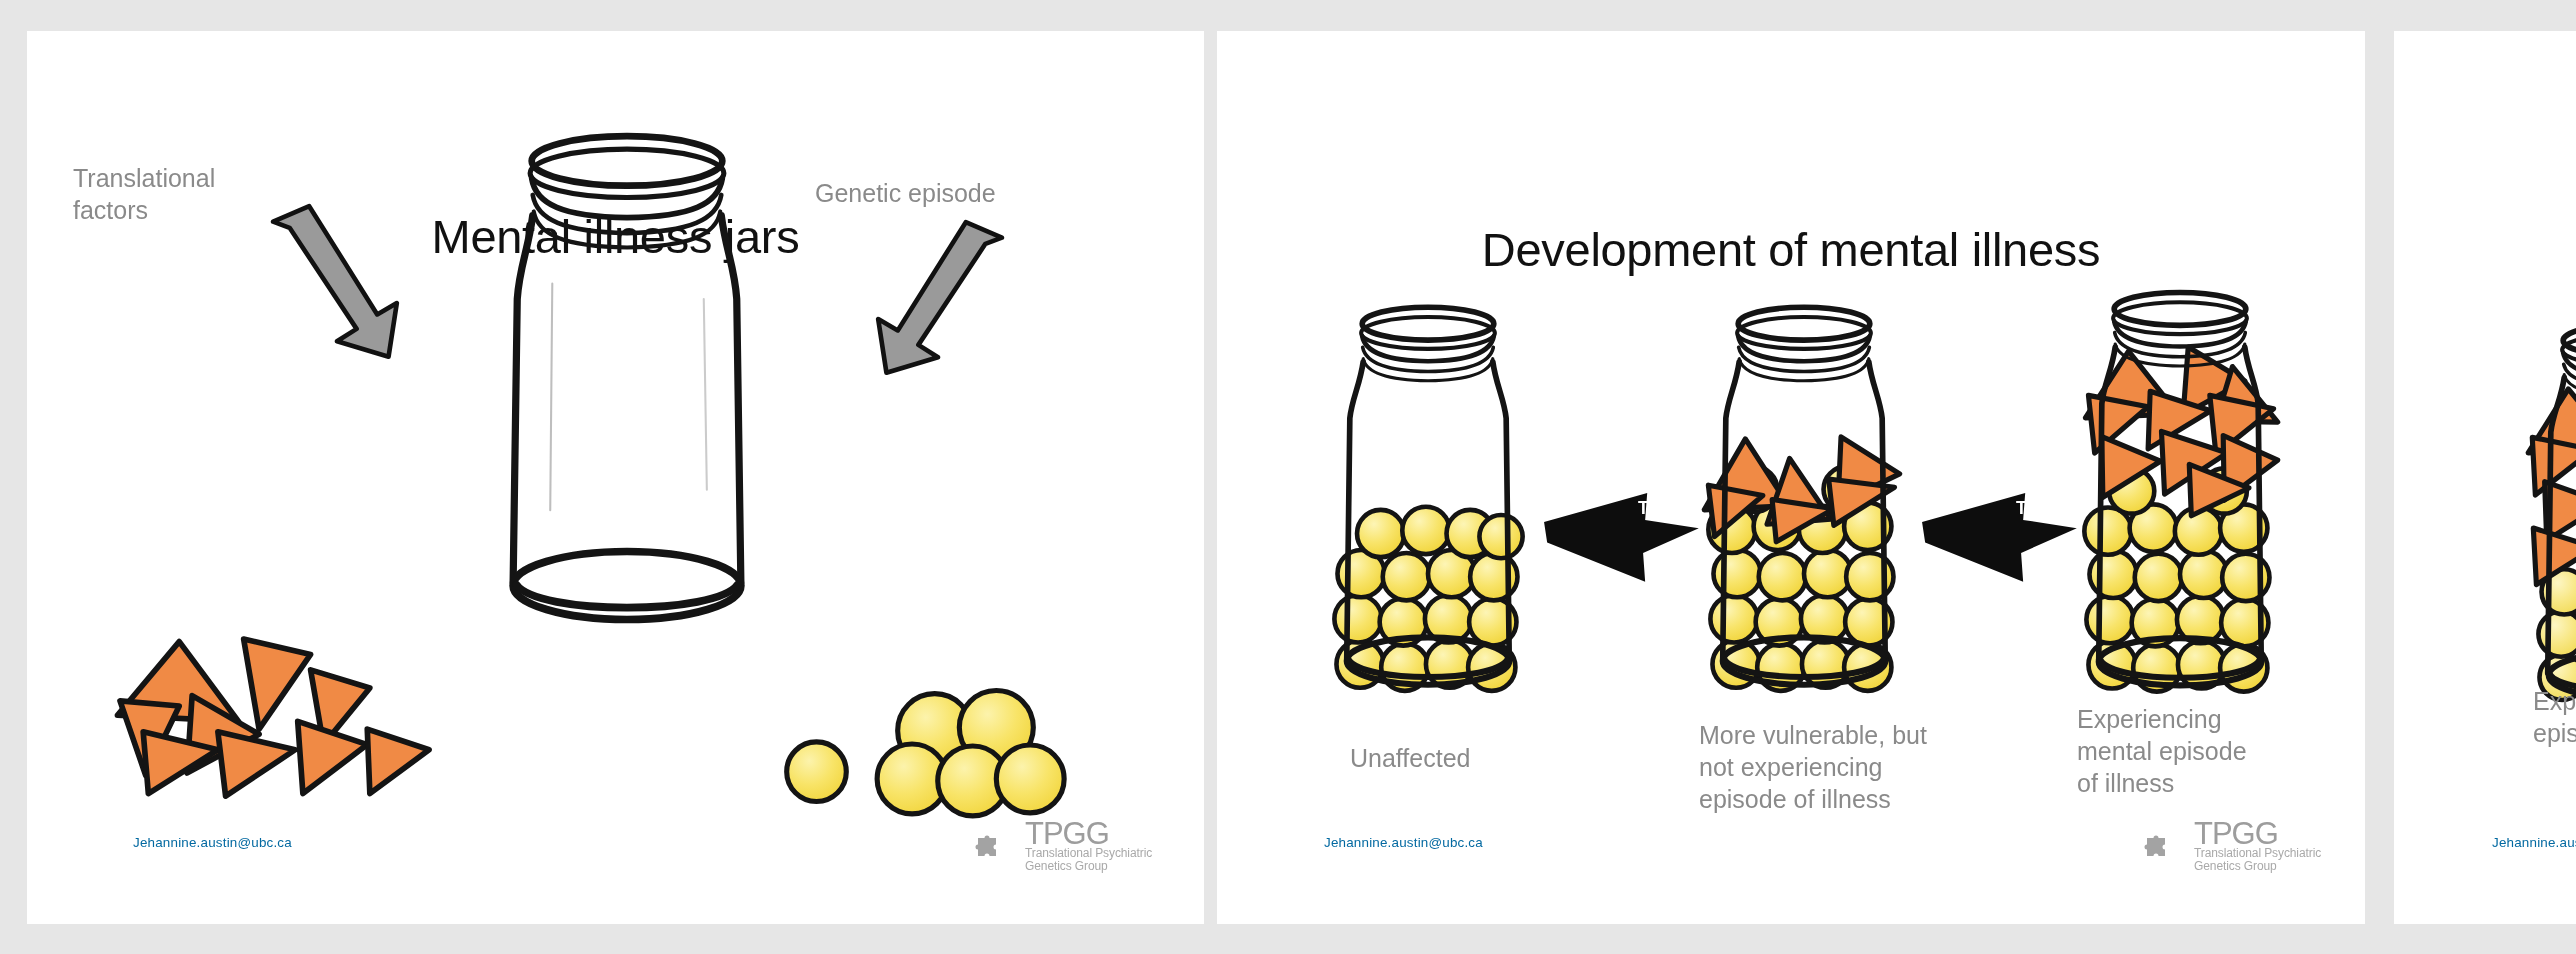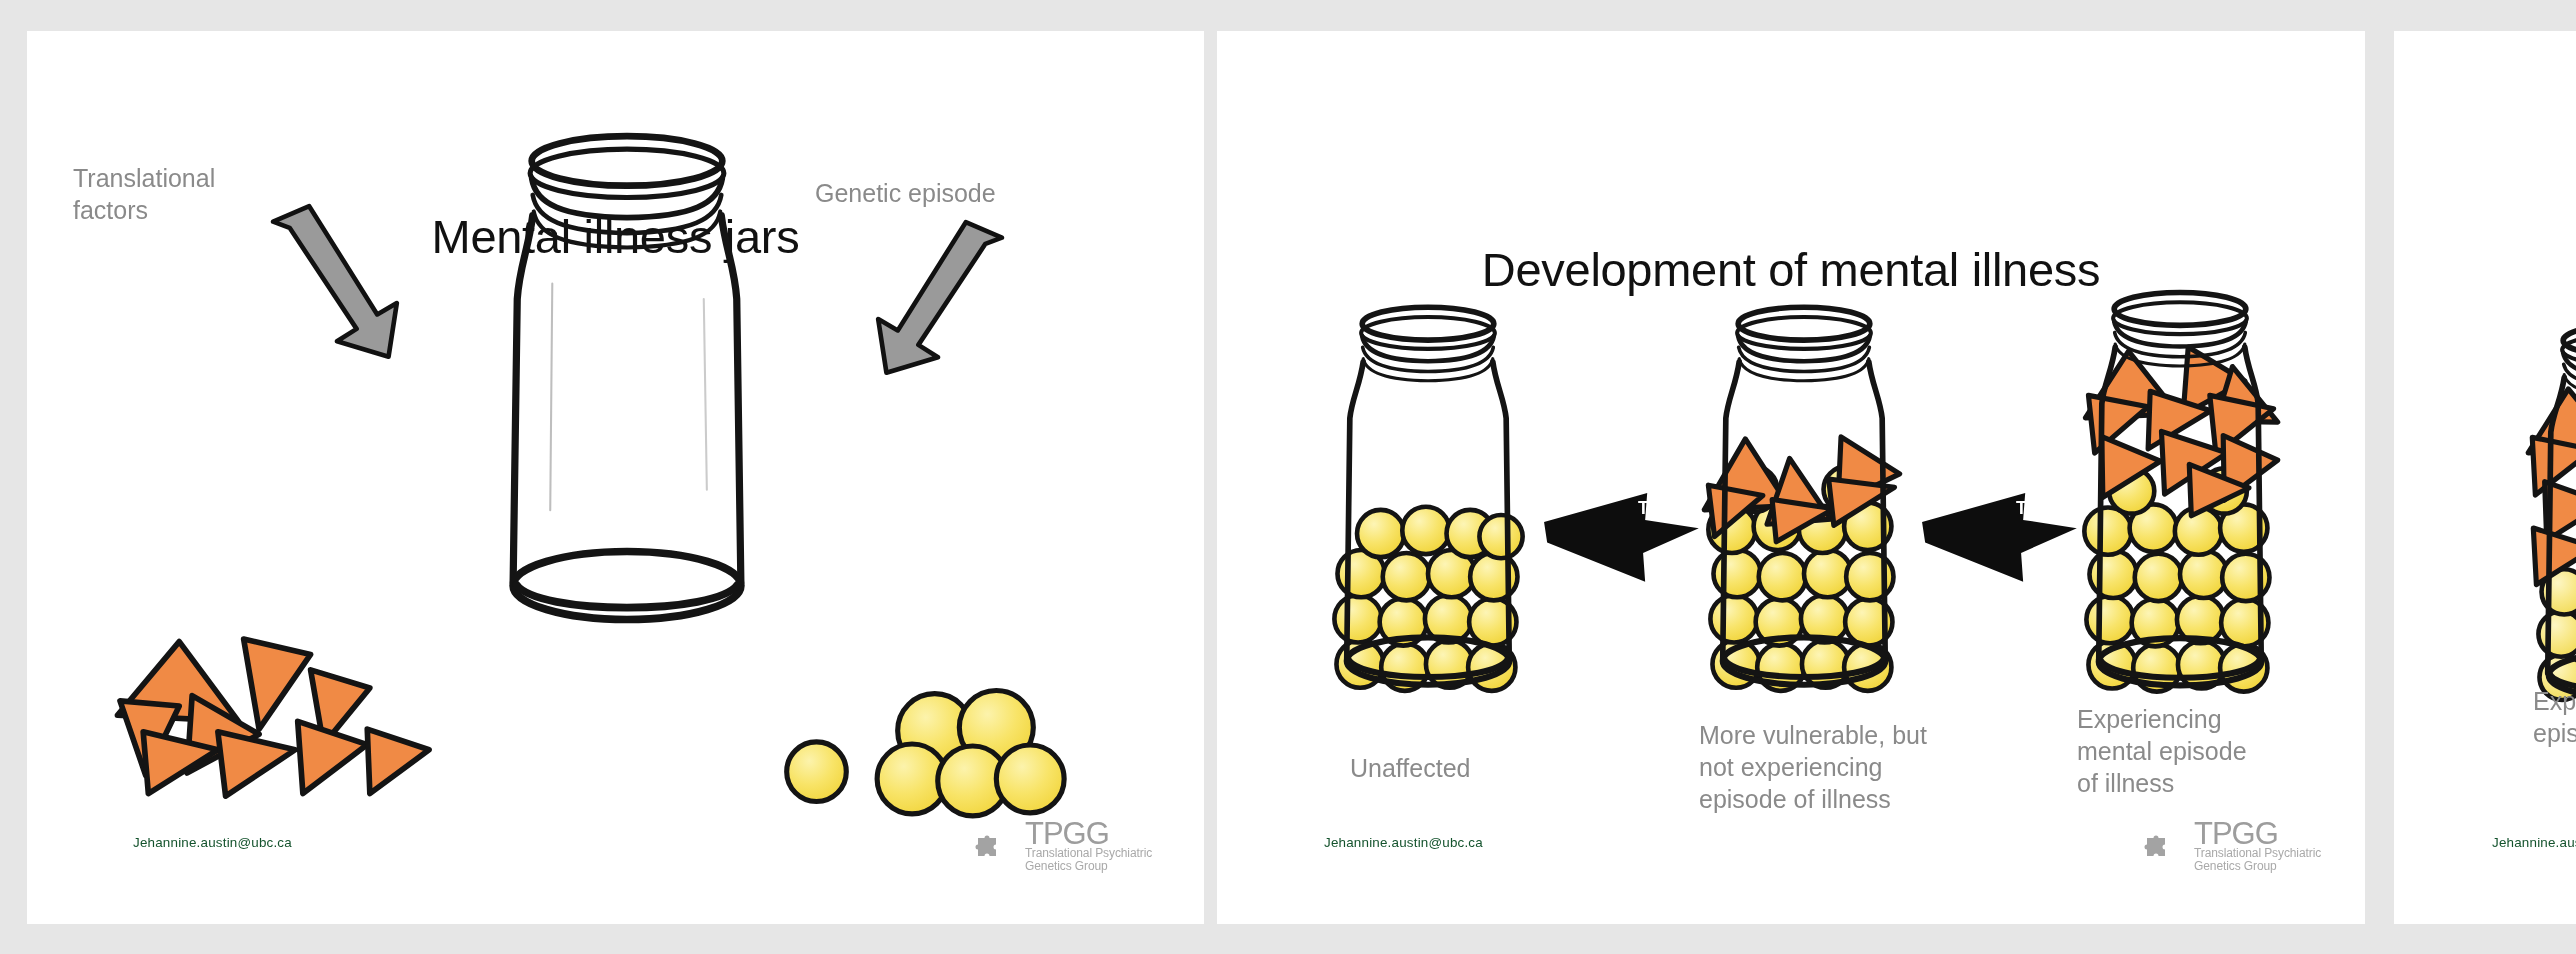--- a/index.html
+++ b/index.html
@@ -22,33 +22,33 @@
   #slide-3{left:2394px;width:1149px;}
 
   .slide-title{
     position:absolute;
     color:#111111;
     font-weight:400;
     white-space:nowrap;
     letter-spacing:-0.3px;
   }
   #title-1{top:178px;left:0;width:100%;text-align:center;font-size:47px;}
-  #title-2{top:191px;left:0;width:100%;text-align:center;font-size:47px;margin-top:20px;}
+  #title-2{top:191px;left:0;width:100%;text-align:center;font-size:47px;}
   #title-3{top:160px;left:0;width:100%;text-align:center;font-size:49px;}
 
   .gray-label{
     position:absolute;
     color:#8a8a8a;
     font-size:25px;
     line-height:1.28;
     white-space:pre-line;
   }
   .email{
     position:absolute;
-    color:#14532d;
+    color:#0369a1;
     font-size:13.4px;
     letter-spacing:0.2px;
     white-space:nowrap;
   }
 
   
   .tpgg{position:absolute;display:flex;align-items:center;gap:20px;}
   .tpgg .puzzle{width:30px;height:30px;flex:none;}
   .tpgg .wordmark{display:flex;flex-direction:column;line-height:1;}
   .tpgg .wm-main{
@@ -188,21 +188,21 @@
         <ellipse cx="210" cy="56" rx="130" ry="31" stroke-width="8"></ellipse>
         <path d="M82 62 C 88 94, 128 110, 210 111 C 292 110, 332 94, 338 62" stroke-width="9"></path>
         <path d="M83 84 C 89 114, 129 130, 210 131 C 291 130, 331 114, 337 84" stroke-width="7"></path>
         <path d="M84 106 C 90 134, 130 148, 210 149 C 290 148, 330 134, 336 106" stroke-width="6"></path>
         <path d="M84 112 C 78 156, 62 184, 58 222 L 52 690" stroke-width="11"></path>
         <path d="M336 112 C 342 156, 358 184, 362 222 L 368 690" stroke-width="11"></path>
         <ellipse cx="210" cy="694" rx="158" ry="46" stroke-width="12"></ellipse>
         <path d="M56 692 C 84 736, 336 736, 364 692" stroke-width="12"></path>
       </g>
     </svg>
-    <div class="gray-label" style="top:711px;left:133px;width:216px;margin-top:10px;">Unaffected</div>
+    <div class="gray-label" style="top:711px;left:133px;width:216px;">Unaffected</div>
 
     <svg class="art" style="top:459px;left:327px;width:160px;height:98px;" viewBox="0 0 310 190">
       <polygon points="0,62 200,6 196,58 300,74 192,122 196,178 6,102" fill="#0d0d0d"></polygon>
     </svg>
     <div style="position:absolute;top:467px;left:421px;color:#fff;font-size:17.5px;font-weight:bold;letter-spacing:0.5px;">TIME</div>
 
     <svg class="art" style="top:273px;left:479px;width:216px;height:422px;" viewBox="0 0 420 820">
       <g stroke="#141414" stroke-width="9">
         <circle cx="78" cy="700" r="46" fill="url(#yc2)"></circle>
         <circle cx="165" cy="706" r="46" fill="url(#yc2)"></circle>

